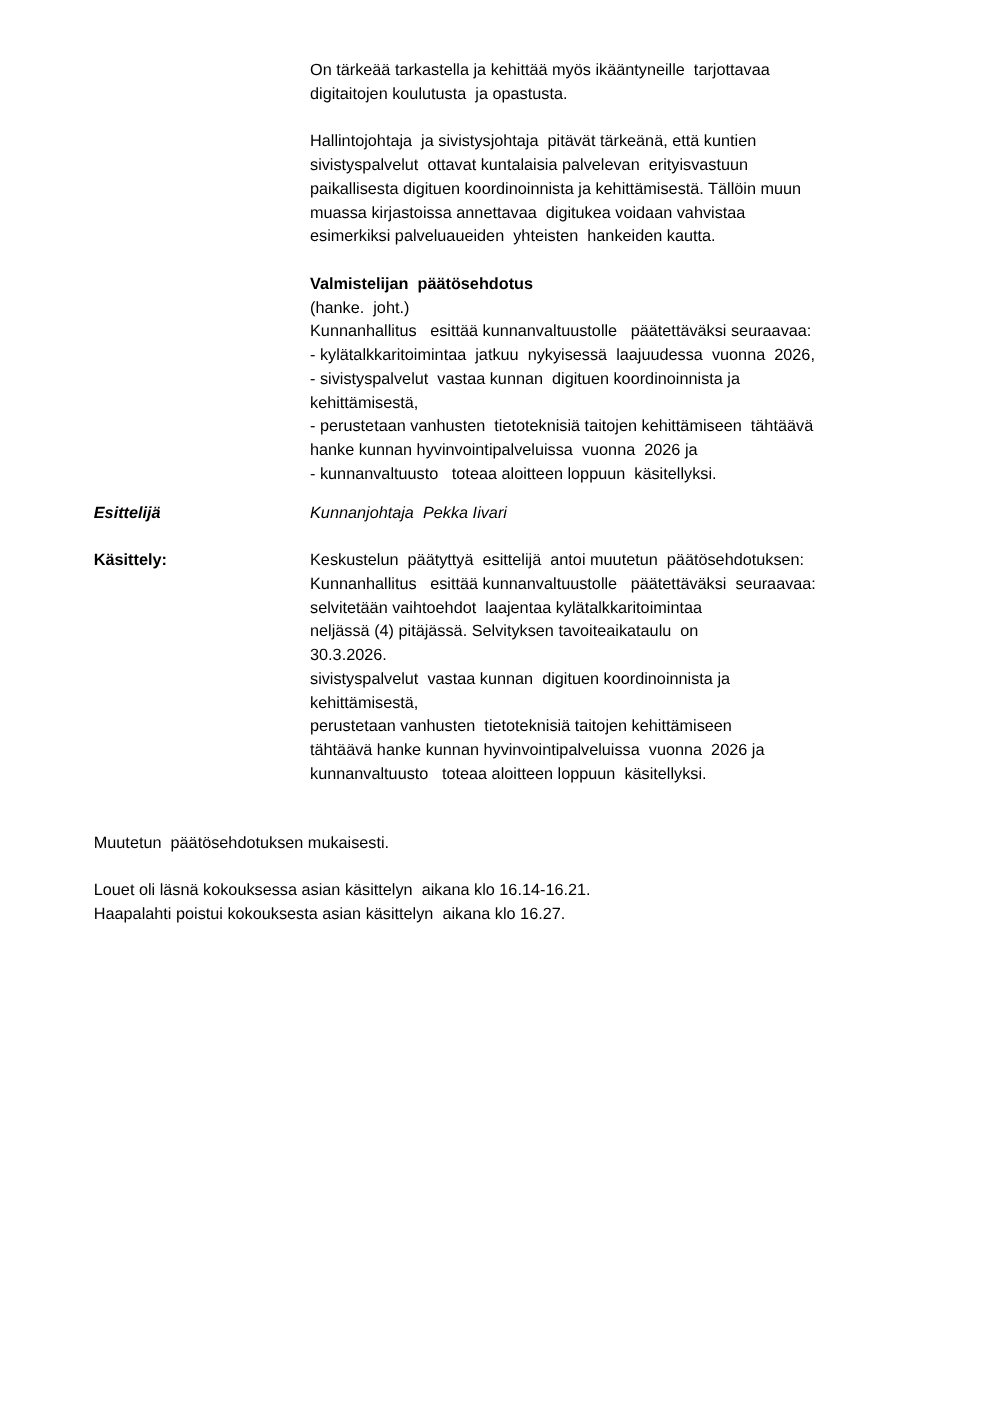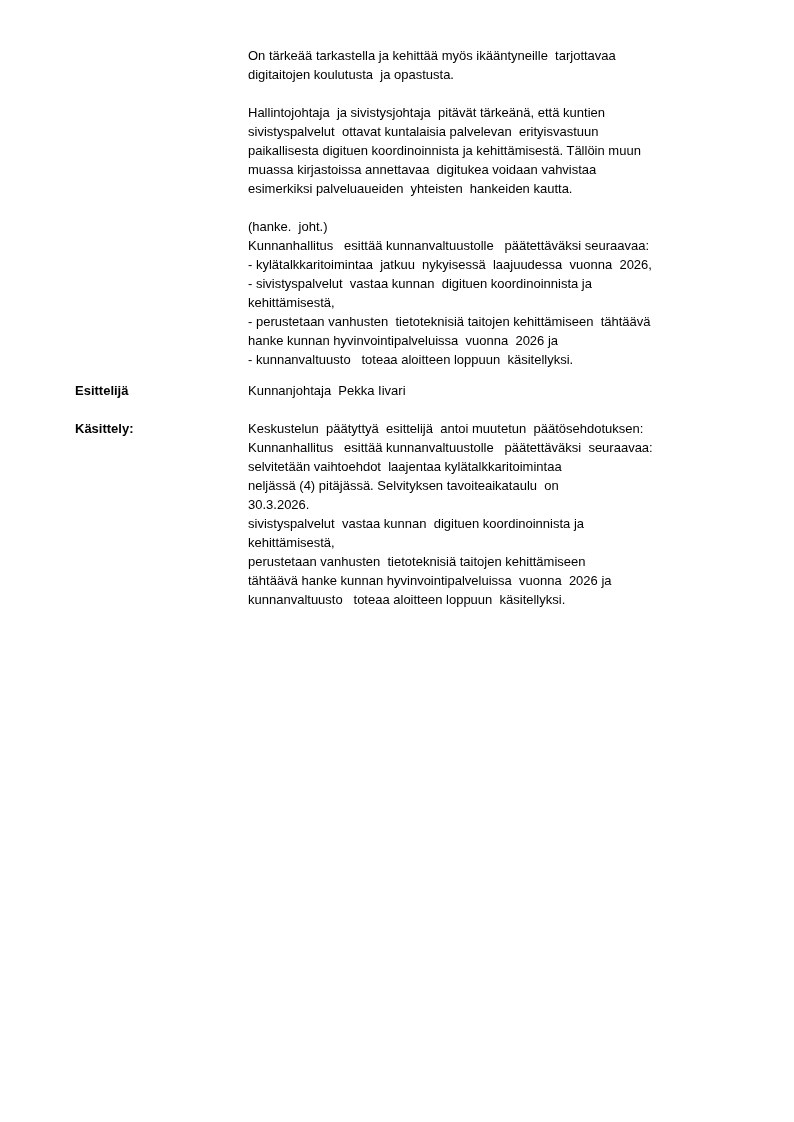--- a/index.html
+++ b/index.html
@@ -26,20 +26,21 @@
     white-space: pre;
   }
   .body-col {
     margin-left: 248px;
   }
   .mt {
     margin-top: 19px;
   }
   .mt-small {
     margin-top: 12px;
+    font-style: italic;
   }
   .mt-large {
     margin-top: 36px;
   }
   .row {
     display: flex;
     margin-left: 75px;
   }
   .row .label {
     width: 173px;
@@ -61,20 +62,21 @@
     <p class="para body-col">On tärkeää tarkastella ja kehittää myös ikääntyneille  tarjottavaa
 digitaitojen koulutusta  ja opastusta.</p>
 
     <p class="para body-col mt">Hallintojohtaja  ja sivistysjohtaja  pitävät tärkeänä, että kuntien
 sivistyspalvelut  ottavat kuntalaisia palvelevan  erityisvastuun
 paikallisesta digituen koordinoinnista ja kehittämisestä. Tällöin muun
 muassa kirjastoissa annettavaa  digitukea voidaan vahvistaa
 esimerkiksi palveluaueiden  yhteisten  hankeiden kautta.</p>
 
     <div class="body-col mt">
+      <div class="para bold">Valmistelijan  päätösehdotus</div>
       <div class="para">(hanke.  joht.)</div>
       <div class="para">Kunnanhallitus   esittää kunnanvaltuustolle   päätettäväksi seuraavaa:
 - kylätalkkaritoimintaa  jatkuu  nykyisessä  laajuudessa  vuonna  2026,
 - sivistyspalvelut  vastaa kunnan  digituen koordinoinnista ja
 kehittämisestä,
 - perustetaan vanhusten  tietoteknisiä taitojen kehittämiseen  tähtäävä
 hanke kunnan hyvinvointipalveluissa  vuonna  2026 ja
 - kunnanvaltuusto   toteaa aloitteen loppuun  käsitellyksi.</div>
     </div>
 
@@ -94,16 +96,21 @@
 30.3.2026.
 sivistyspalvelut  vastaa kunnan  digituen koordinoinnista ja
 kehittämisestä,
 perustetaan vanhusten  tietoteknisiä taitojen kehittämiseen
 tähtäävä hanke kunnan hyvinvointipalveluissa  vuonna  2026 ja
 kunnanvaltuusto   toteaa aloitteen loppuun  käsitellyksi.</div>
       </div>
     </div>
 
     <div class="row mt-large">
+      <div>
+        <div class="para">Muutetun  päätösehdotuksen mukaisesti.</div>
+        <div class="para mt">Louet oli läsnä kokouksessa asian käsittelyn  aikana klo 16.14-16.21.
+Haapalahti poistui kokouksesta asian käsittelyn  aikana klo 16.27.</div>
+      </div>
     </div>
 
   </div>
 </div>
 
 </body></html>

